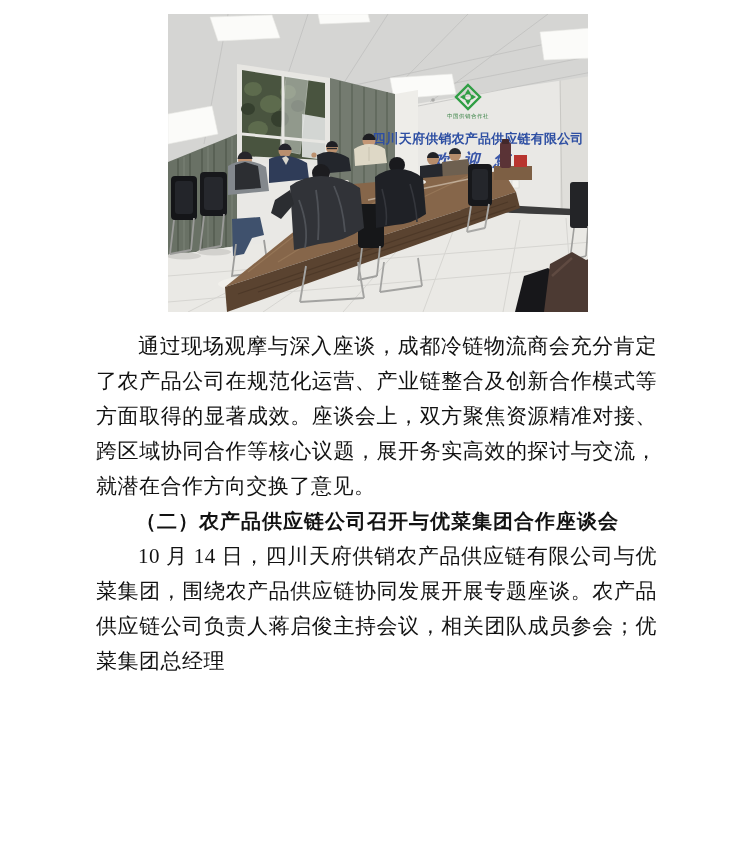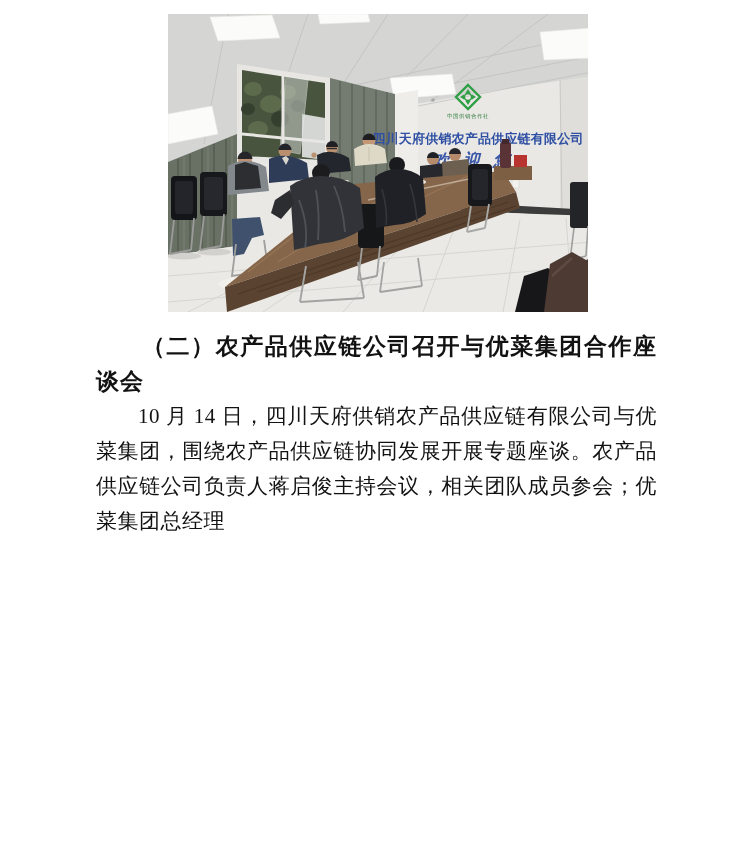--- a/index.html
+++ b/index.html
@@ -13,21 +13,21 @@
     margin:0;overflow:hidden;background:#e9e8e5;
   }
   .photo svg{display:block;width:424px;height:298px;}
   .content{
     position:absolute;left:96px;top:329px;width:561px;
     font-size:21px;line-height:35px;color:#121212;
     text-align:justify;text-justify:inter-ideograph;text-justify:inter-character;
   }
   .content p{margin:0;text-indent:2em;letter-spacing:0.5px;}
   .content h3{
-    margin:0;font-size:23px;line-height:35px;font-weight:bold;
+    margin:0;font-size:20px;line-height:35px;font-weight:bold;
     text-indent:2em;letter-spacing:1px;
   }
   .sign-company{font-family:"Liberation Sans","DejaVu Sans",sans-serif;font-weight:bold;}
   .sign-welcome{font-style:italic;font-weight:bold;}
   .sign-caption{font-family:"Liberation Sans","DejaVu Sans",sans-serif;}
 </style>
 </head>
 <body>
 
 <div class="page">
@@ -248,17 +248,18 @@
 
       <g>
         <path d="M347,298 L356,262 L380,254 L388,260 L384,298 Z" fill="#17171a"></path>
         <path d="M376,298 L382,250 L404,238 L418,246 L424,244 L424,298 Z" fill="#4c3a33"></path>
         <path d="M384,262 L404,244" stroke="#5f4a41" stroke-width="2.4" fill="none"></path>
       </g>
     </svg>
   </figure>
 
   <main class="content">
+    <p>通过现场观摩与深入座谈，成都冷链物流商会充分肯定了农产品公司在规范化运营、产业链整合及创新合作模式等方面取得的显著成效。座谈会上，双方聚焦资源精准对接、跨区域协同合作等核心议题，展开务实高效的探讨与交流，就潜在合作方向交换了意见。</p>
     <h3>（二）农产品供应链公司召开与优菜集团合作座谈会</h3>
     <p>10 月 14 日，四川天府供销农产品供应链有限公司与优菜集团，围绕农产品供应链协同发展开展专题座谈。农产品供应链公司负责人蒋启俊主持会议，相关团队成员参会；优菜集团总经理</p>
   </main>
 
 </div>
 
 </body></html>

